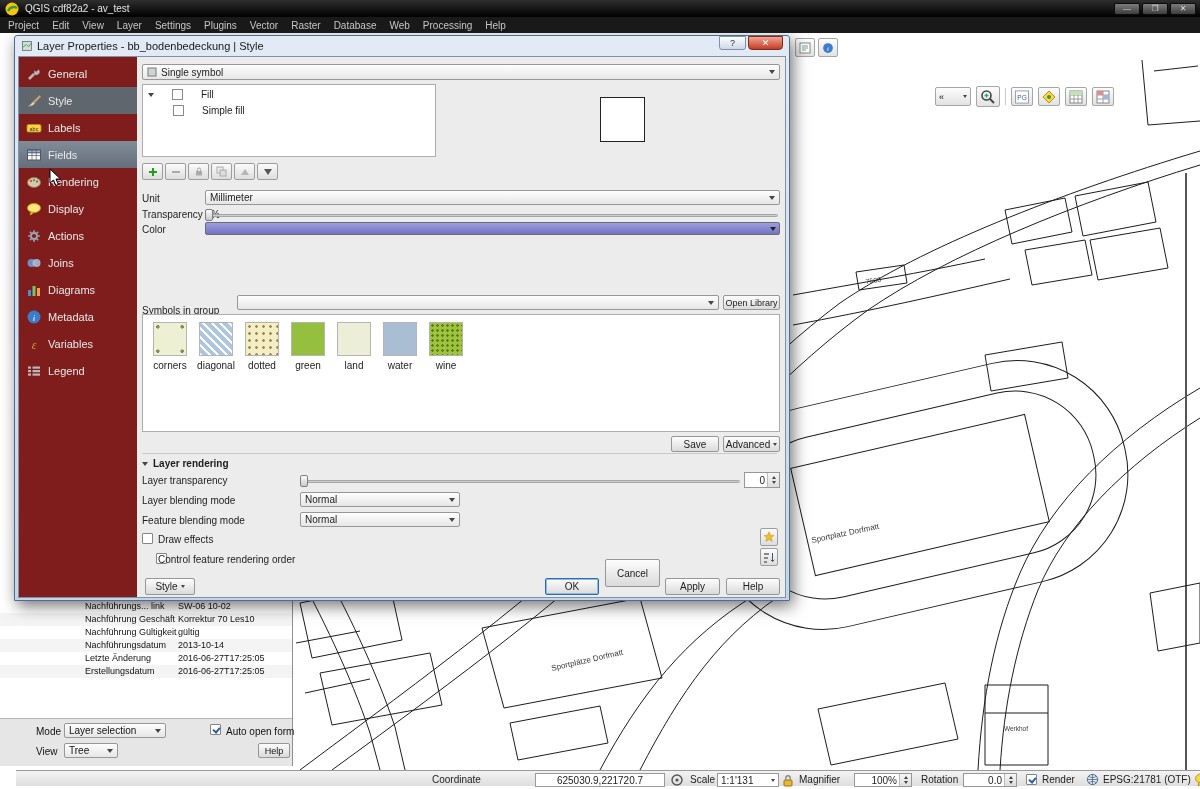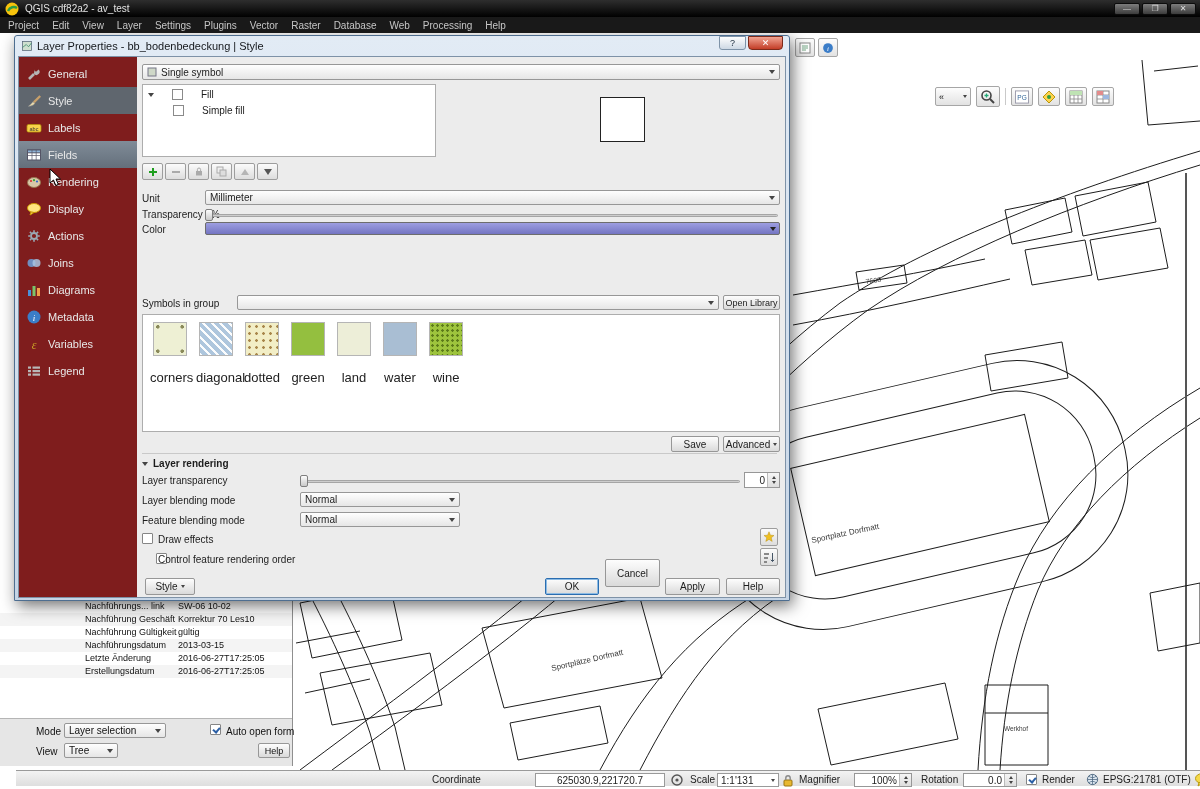--- a/index.html
+++ b/index.html
@@ -60,21 +60,21 @@
 
   .symtools{position:absolute;left:5px;top:106px;display:flex;gap:2px}
   .stb{width:21px;height:17px;background:linear-gradient(#fbfbfb,#ddd);border:1px solid #9d9d9d;border-radius:2px;display:flex;align-items:center;justify-content:center}
 
   .colorbar{position:absolute;left:68px;top:165px;width:575px;height:13px;border:1px solid #6d6d6d;border-radius:2px;background-image:linear-gradient(rgba(255,255,255,.22),rgba(0,0,0,.10));display:flex;align-items:center}
   .colorbar .tri-d{margin-left:auto;margin-right:3px;border-top-color:#222}
 
   .swpanel{position:absolute;left:5px;top:257px;width:638px;height:118px;background:#fff;border:1px solid #adadad;display:flex;gap:6px;padding:7px 0 0 7px;align-items:flex-start}
   .swatch{width:40px;text-align:center}
   .swbox{width:34px;height:34px;margin:0 auto;border:1px solid #b5b5b5}
-  .swname{font-size:13px;color:#222;margin-top:14px}
+  .swname{font-size:10px;color:#222;margin-top:4px}
   .sw-corners .swbox{background-image:radial-gradient(circle at 12% 12%,#8a8a5a 1.5px,transparent 2px),radial-gradient(circle at 88% 12%,#8a8a5a 1.5px,transparent 2px),radial-gradient(circle at 12% 88%,#8a8a5a 1.5px,transparent 2px),radial-gradient(circle at 88% 88%,#8a8a5a 1.5px,transparent 2px)}
   .sw-diagonal .swbox{background-image:repeating-linear-gradient(45deg,rgba(255,255,255,.95) 0 2px,transparent 2px 6px)}
   .sw-dotted .swbox{background-image:radial-gradient(circle,#a8864a 1px,transparent 1.6px);background-size:7px 7px}
   .sw-wine .swbox{background-image:radial-gradient(circle,rgba(80,110,20,.85) 1px,transparent 1.5px);background-size:5px 5px}
 
   .lr-sep{position:absolute;left:5px;right:8px;top:396px;border-top:1px solid #c9c9c9}
   .lr-head{position:absolute;left:5px;top:401px;display:flex;align-items:center;gap:5px;font-weight:bold;font-size:10px}
 
   .sqbtn{position:absolute;width:18px;height:18px;background:linear-gradient(#fbfbfb,#ddd);border:1px solid #9d9d9d;border-radius:2px;display:flex;align-items:center;justify-content:center}
 
@@ -416,21 +416,21 @@
 
       <span class="lbl" style="left:5px;top:152px">Transparency 0%</span>
       <div class="groove" style="left:70px;top:157px;width:571px"></div>
       <div class="handle" style="left:68px;top:152px"></div>
 
       <span class="lbl" style="left:5px;top:167px">Color</span>
       <div class="colorbar" style="background-color: rgb(129, 130, 216);">
         <span class="tri-d"></span>
       </div>
 
-      <span class="lbl" style="left:5px;top:241px">Symbols in group</span>
+      <span class="lbl" style="left:5px;top:248px">Symbols in group</span>
       <div class="combo" style="left:100px;top:238px;width:482px;height:15px">
         <span class="sp"></span>
           <span class="tri-d"></span>
       </div>
       <div class="btn" style="left:586px;top:238px;width:57px;height:15px;font-size:9px">Open Library</div>
 
       <div class="swpanel">
         <div class="swatch sw-corners">
           <div class="swbox" style="background-color: rgb(238, 240, 212);"></div>
           <div class="swname">corners</div>
@@ -541,21 +541,21 @@
   <div class="ap-row">
     <span class="ap-label">Nachführung Geschäft</span>
     <span class="ap-value">Korrektur 70 Les10</span>
   </div>
   <div class="ap-row">
     <span class="ap-label">Nachführung Gültigkeit</span>
     <span class="ap-value">gültig</span>
   </div>
   <div class="ap-row">
     <span class="ap-label">Nachführungsdatum</span>
-    <span class="ap-value">2013-03-15</span>
+    <span class="ap-value">2013-10-14</span>
   </div>
   <div class="ap-row">
     <span class="ap-label">Letzte Änderung</span>
     <span class="ap-value">2016-06-27T17:25:05</span>
   </div>
   <div class="ap-row">
     <span class="ap-label">Erstellungsdatum</span>
     <span class="ap-value">2016-06-27T17:25:05</span>
   </div>
 

